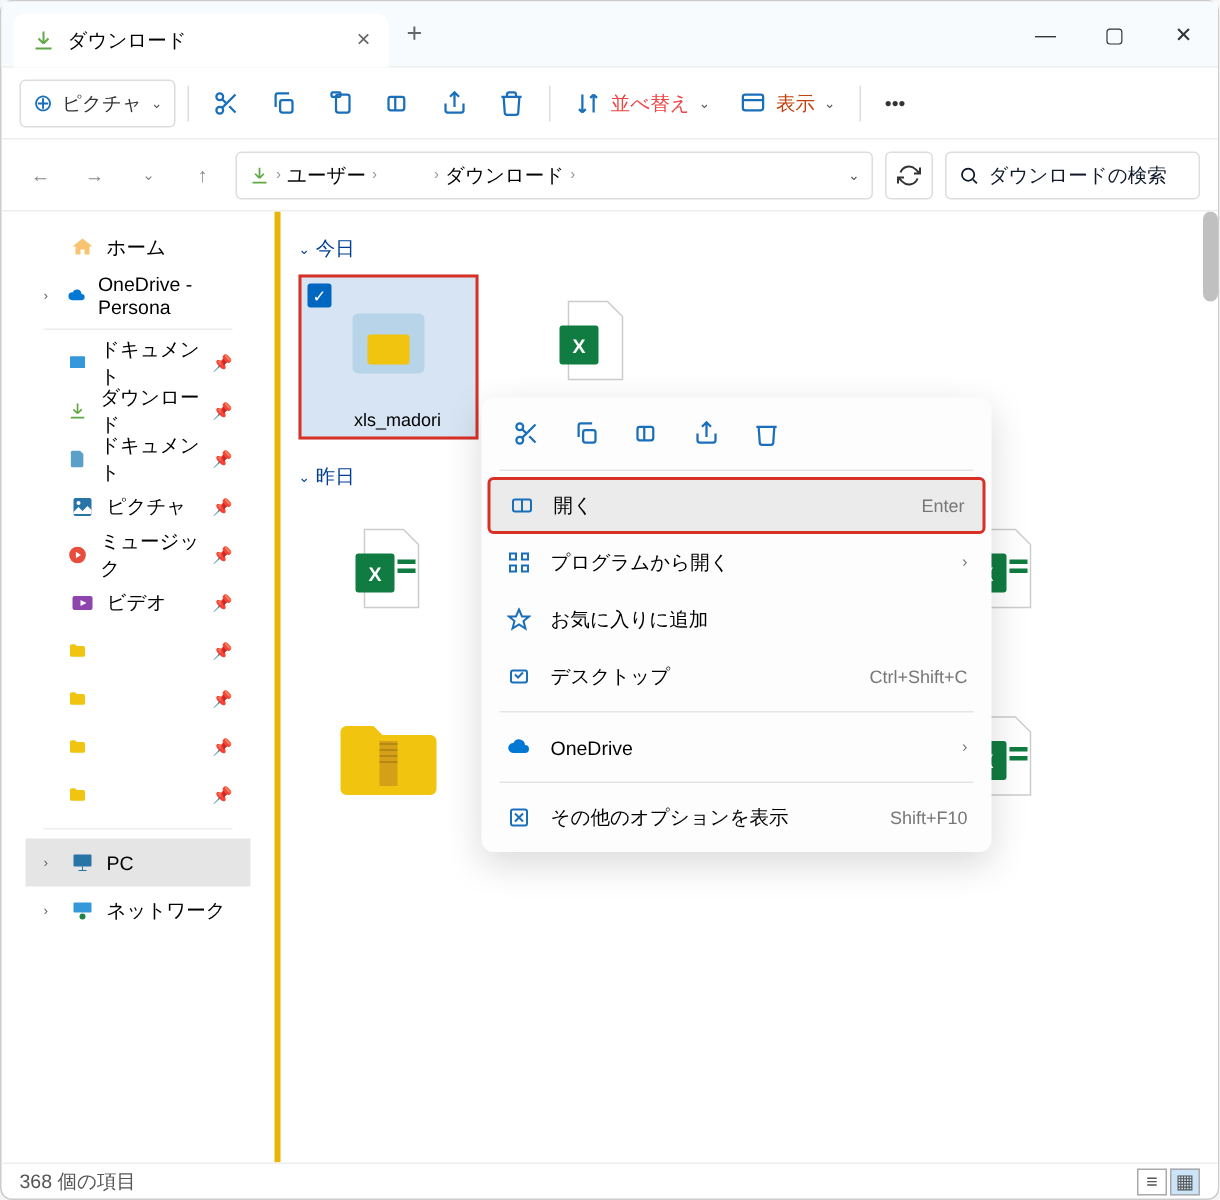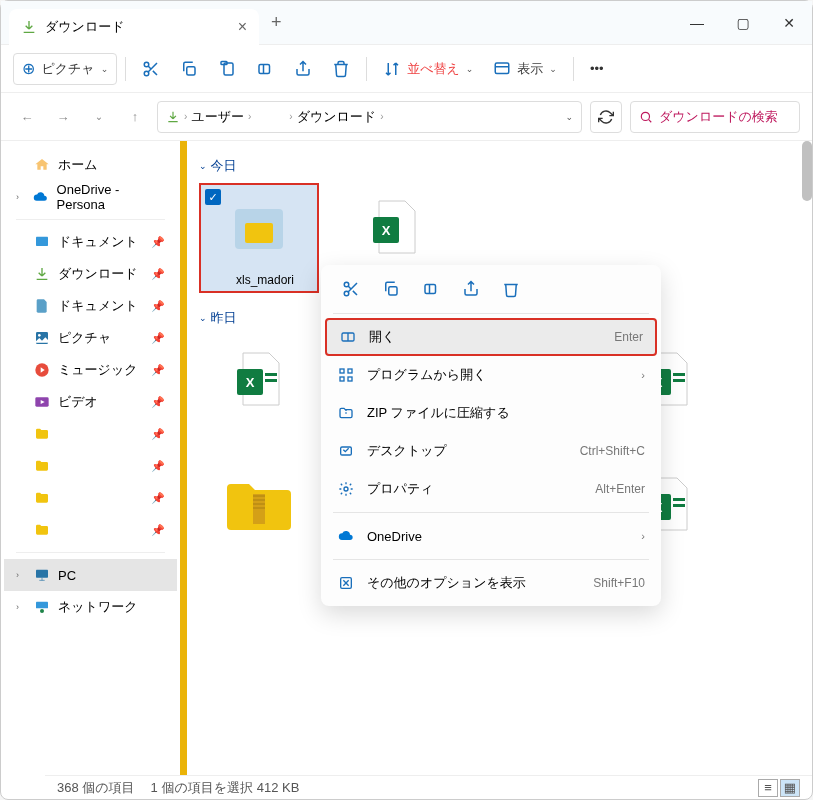--- a/index.html
+++ b/index.html
@@ -16,23 +16,23 @@
 .tbtn { height: 32px; padding: 0 8px; display: flex; align-items: center; gap: 6px; border-radius: 4px; background: #fff; cursor: pointer; color: #1a6fbb; }
 .tbtn.plain { border: 1px solid #ddd; }
 .tbtn svg, .tbtn .ico { width: 18px; height: 18px; }
 .divider { width: 1px; height: 24px; background: #ddd; margin: 0 4px; }
 .caret { font-size: 9px; color: #555; }
 .navrow { height: 48px; padding: 0 12px; display: flex; align-items: center; gap: 8px; border-bottom: 1px solid #eee; }
 .navbtn { width: 28px; height: 28px; display: flex; align-items: center; justify-content: center; color: #888; cursor: pointer; }
 .breadcrumb { flex: 1; height: 32px; border: 1px solid #ddd; border-radius: 4px; display: flex; align-items: center; padding: 0 8px; gap: 4px; }
 .breadcrumb .sep { color: #999; font-size: 10px; }
 .refresh { width: 32px; height: 32px; display: flex; align-items: center; justify-content: center; border: 1px solid #ddd; border-radius: 4px; cursor: pointer; }
-.searchbox { width: 170px; height: 32px; border: 1px solid #ddd; border-radius: 4px; display: flex; align-items: center; padding: 0 8px; gap: 6px; color: #be185d; }
+.searchbox { width: 170px; height: 32px; border: 1px solid #ddd; border-radius: 4px; display: flex; align-items: center; padding: 0 8px; gap: 6px; color: #0f172a; }
 .body { flex: 1; display: flex; overflow: hidden; }
-.sidebar { width: 186px; border-right: 7px solid #eab308; padding: 8px 3px; overflow-y: auto; }
+.sidebar { width: 186px; border-right: 4px solid #eab308; padding: 8px 16px; overflow-y: auto; }
 .sbitem { height: 32px; padding: 0 12px; display: flex; align-items: center; gap: 8px; cursor: pointer; position: relative; }
 .sbitem.pc { background: #e5e5e5; }
 .sbitem .expand { font-size: 9px; color: #666; width: 10px; }
 .sbitem .sbicon { width: 16px; height: 16px; }
 .sbitem .pin { margin-left: auto; color: #888; font-size: 11px; }
 .sbhr { height: 1px; background: #eee; margin: 6px 12px; }
 .content { flex: 1; padding: 12px; overflow: hidden; position: relative; }
 .grouphdr { color: #003e92; font-size: 12px; margin: 4px 0 8px 0; display: flex; align-items: center; gap: 4px; }
 .grouphdr .chev { font-size: 9px; }
 .filegrid { display: flex; flex-wrap: wrap; gap: 16px; margin-bottom: 16px; }
@@ -44,21 +44,21 @@
 .blurred { filter: blur(3px); color: #999; }
 .ctxmenu { position: absolute; left: 320px; top: 264px; width: 340px; background: #fdfdfd; border-radius: 8px; box-shadow: 0 8px 24px rgba(0,0,0,0.15); padding: 4px; z-index: 100; }
 .ctxrow { height: 38px; display: flex; align-items: center; padding: 0 12px; gap: 12px; border-radius: 4px; cursor: pointer; }
 .ctxrow.highlight { border: 2px solid #d93025; background: #ebebeb; }
 .ctxrow .ctxicon { width: 18px; height: 18px; display: flex; align-items: center; justify-content: center; color: #1a6fbb; }
 .ctxrow .shortcut { margin-left: auto; color: #777; font-size: 12px; }
 .ctxrow .arrow { margin-left: auto; color: #777; font-size: 11px; }
 .ctxhr { height: 1px; background: #e5e5e5; margin: 4px 8px; }
 .ctxtoprow { height: 40px; display: flex; align-items: center; justify-content: flex-start; gap: 4px; padding: 0 8px; }
 .ctxtoprow span { width: 36px; height: 32px; display: flex; align-items: center; justify-content: center; color: #1a6fbb; border-radius: 4px; cursor: pointer; }
-.statusbar { height: 24px; border-top: 1px solid #eee; display: flex; align-items: center; padding: 0 12px; gap: 16px; font-size: 12px; color: #555; margin-left: 44px; }
+.statusbar { height: 24px; border-top: 1px solid #eee; display: flex; align-items: center; padding: 0 12px; gap: 16px; font-size: 12px; color: #555; }
 .statusbar .viewbtns { margin-left: auto; display: flex; gap: 2px; }
 .statusbar .viewbtns span { width: 20px; height: 18px; border: 1px solid #aaa; display: flex; align-items: center; justify-content: center; }
 .statusbar .viewbtns span.active { background: #cce4f7; }
 .scroller { position: absolute; right: 0; top: 0; width: 10px; height: 60px; background: #c0c0c0; border-radius: 5px; }
 </style>
 </head>
 <body>
 
 <div class="window">
 
@@ -126,21 +126,21 @@
           <path d="M7 4v16m0 0l-3-3m3 3l3-3M17 20V4m0 0l-3 3m3-3l3 3"></path>
         </svg>
       <span style="color:#ef4444">並べ替え</span>
       <span class="caret">⌄</span>
     </div>
     <div class="tbtn">
       <svg class="ico" viewBox="0 0 24 24" fill="none" stroke="currentColor" stroke-width="2">
           <rect x="3" y="4" width="18" height="14" rx="2"></rect>
           <path d="M3 9h18"></path>
         </svg>
-      <span style="color:#404040">表示</span>
+      <span style="color:#c2410c">表示</span>
       <span class="caret">⌄</span>
     </div>
     <div class="divider"></div>
     <div class="tbtn" style="color:#333">•••</div>
   </div>
 
   <div class="navrow">
     <span class="navbtn">←</span>
     <span class="navbtn">→</span>
     <span class="navbtn" style="font-size:10px">⌄</span>
@@ -448,45 +448,34 @@
             <rect x="3" y="15" width="6" height="6"></rect>
             <rect x="15" y="15" width="6" height="6"></rect>
           </svg>
         </span>
       <span>プログラムから開く</span>
       <span class="arrow">›</span>
     </div>
     <div class="ctxrow">
       <span class="ctxicon">
           <svg width="16" height="16" viewBox="0 0 24 24" fill="none" stroke="currentColor" stroke-width="2">
-            <path d="M3 7a2 2 0 012-2h4l2 2h8a2 2 0 012 2v8a2 2 0 01-2 2H5a2 2 0 01-2-2V7z"></path>
-            <path d="M12 7v2m0 2v2"></path>
-          </svg>
-        </span>
-      <span>ZIP ファイルに圧縮する</span>
+            <path d="M12 2l3 7h7l-5.5 4.5 2 7.5L12 17l-6.5 4 2-7.5L2 9h7z"></path>
+          </svg>
+        </span>
+      <span>お気に入りに追加</span>
     </div>
     <div class="ctxrow">
       <span class="ctxicon">
           <svg width="16" height="16" viewBox="0 0 24 24" fill="none" stroke="currentColor" stroke-width="2">
             <rect x="4" y="6" width="16" height="12" rx="2"></rect>
             <path d="M8 10l3 3 5-5"></path>
           </svg>
         </span>
       <span>デスクトップ</span>
       <span class="shortcut">Ctrl+Shift+C</span>
-    </div>
-    <div class="ctxrow">
-      <span class="ctxicon">
-          <svg width="16" height="16" viewBox="0 0 24 24" fill="none" stroke="currentColor" stroke-width="2">
-            <circle cx="12" cy="12" r="3"></circle>
-            <path d="M12 2v3M12 19v3M4.2 4.2l2.1 2.1M17.7 17.7l2.1 2.1M2 12h3M19 12h3M4.2 19.8l2.1-2.1M17.7 6.3l2.1-2.1"></path>
-          </svg>
-        </span>
-      <span>プロパティ</span>
-      <span class="shortcut">Alt+Enter</span>
     </div>
     <div class="ctxhr"></div>
     <div class="ctxrow">
       <span class="ctxicon">
           <svg width="16" height="16" viewBox="0 0 24 24" fill="#0078d4">
             <path d="M18 10a6 6 0 00-11.5-2A5 5 0 006 18h12a4 4 0 000-8z"></path>
           </svg>
         </span>
       <span>OneDrive</span>
       <span class="arrow">›</span>
@@ -499,19 +488,18 @@
             <path d="M8 8l8 8M16 8l-8 8"></path>
           </svg>
         </span>
       <span>その他のオプションを表示</span>
       <span class="shortcut">Shift+F10</span>
     </div>
   </div>
 
   <div class="statusbar">
     <span>368 個の項目</span>
-    <span>1 個の項目を選択 412 KB</span>
     <div class="viewbtns">
       <span>≡</span>
       <span class="active">▦</span>
     </div>
   </div>
 </div>
 
 </body></html>

